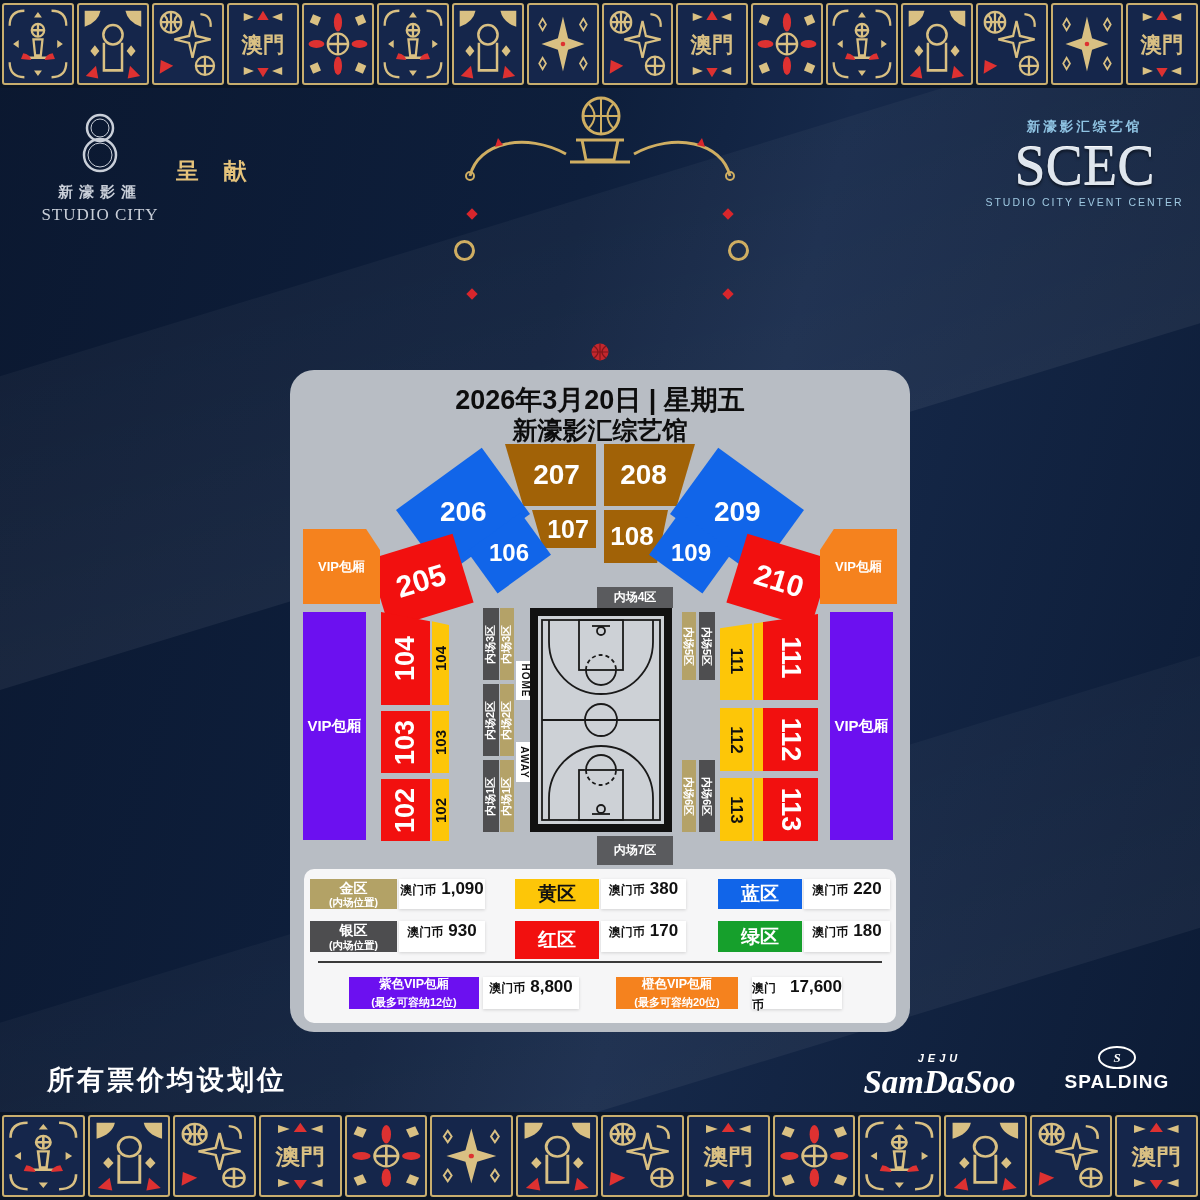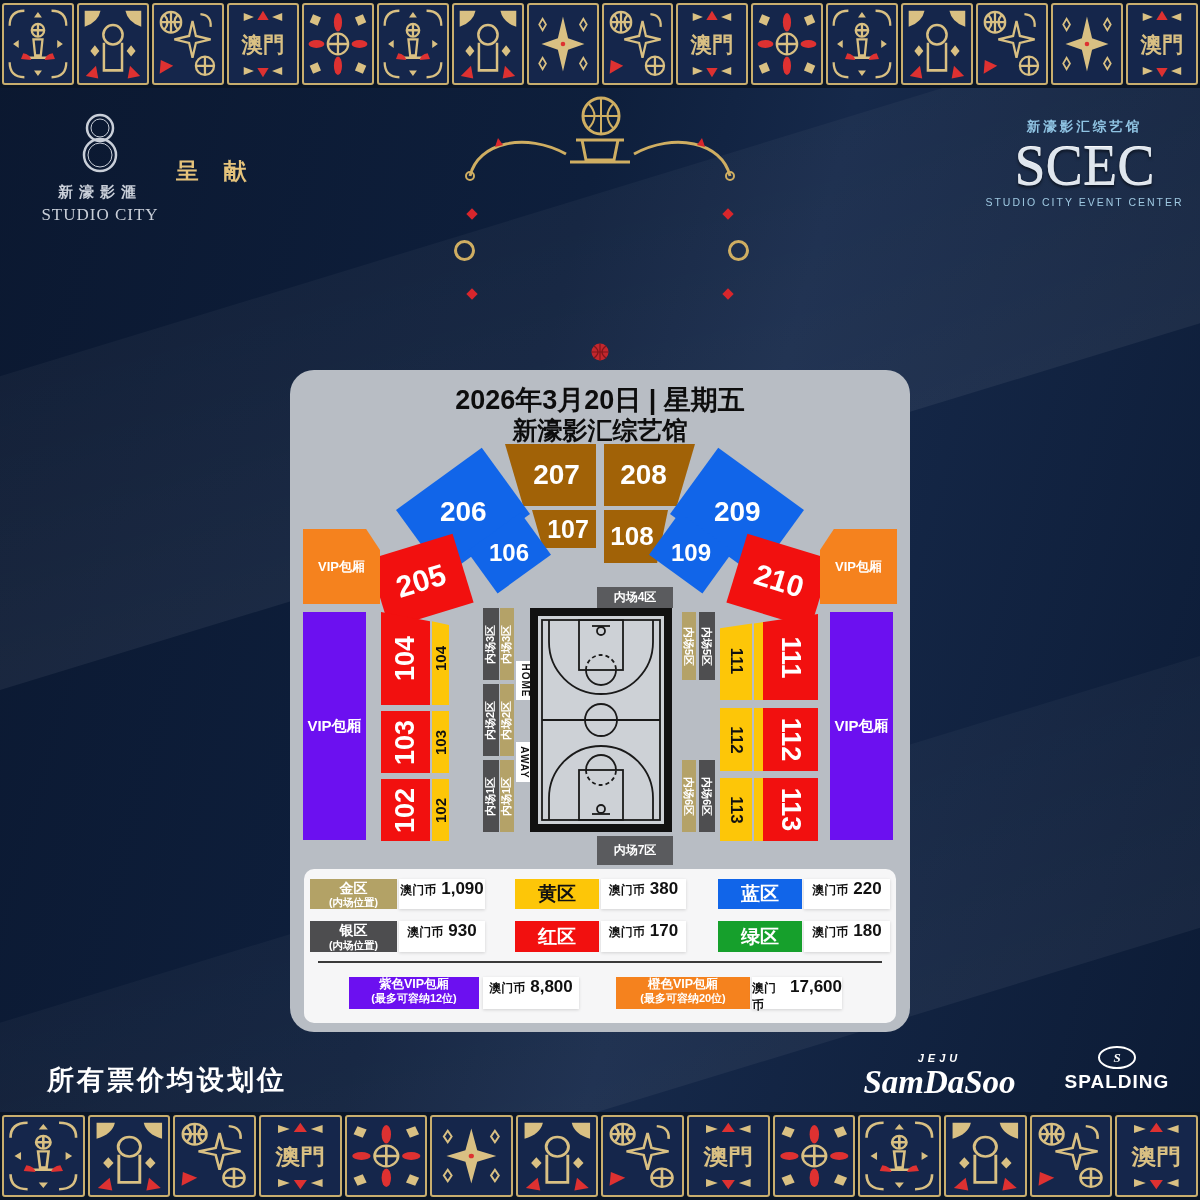--- a/index.html
+++ b/index.html
@@ -83,21 +83,21 @@
   .legend{position:absolute;left:14px;top:499px;width:592px;height:154px;background:#f6f6f7;
           border-radius:10px;}
   .lz{position:absolute;display:flex;flex-direction:column;align-items:center;justify-content:center;
       font-weight:800;line-height:1.15;}
   .lz .nm1{font-size:19px;} .lz .nm2{font-size:14px;} .lz .sub{font-size:10.5px;}
   .lp{position:absolute;background:#fff;display:flex;align-items:baseline;justify-content:center;
       gap:5px;box-shadow:0 1px 3px rgba(0,0,0,.15);}
   .lp .cur{font-size:12px;font-weight:700;color:#111;}
   .lp .amt{font-size:17px;font-weight:800;color:#111;}
   .ldiv{position:absolute;left:14px;top:92px;width:564px;height:2px;background:#3a3a3a;}
-  .lv{position:absolute;display:flex;flex-direction:column;align-items:center;justify-content:flex-start;
+  .lv{position:absolute;display:flex;flex-direction:column;align-items:center;justify-content:space-between;
       color:#fff;font-weight:800;line-height:1.2;}
   .lv .nm{font-size:12.5px;} .lv .sub{font-size:11px;}
 
   
   .foot-note{position:absolute;left:47px;top:1062px;font-size:27px;font-weight:800;color:#fff;
              letter-spacing:3px;}
   .samdasoo{position:absolute;left:852px;top:1052px;width:175px;text-align:center;color:#fff;}
   .samdasoo .jeju{font-size:11px;font-weight:800;font-style:italic;letter-spacing:4px;}
   .samdasoo .nm{font-family:"Liberation Serif",serif;font-size:33px;font-weight:800;font-style:italic;}
   .spalding{position:absolute;left:1052px;top:1046px;width:130px;text-align:center;color:#fff;}
@@ -707,21 +707,21 @@
       </div>
 
       <div class="lz" style="left: 6px; top: 52px; width: 87px; height: 31px; background: rgb(77, 77, 79); color: rgb(255, 255, 255);">
         <span class="nm2">银区</span>
           <span class="sub">(内场位置)</span>
       </div>
       <div class="lp" style="left:95px;top:52px;width:86px;height:31px;">
         <span class="cur">澳门币</span>
           <span class="amt">930</span>
       </div>
-      <div class="lz" style="left: 211px; top: 52px; width: 84px; height: 31px; background: rgb(242, 16, 15); color: rgb(255, 255, 255);">
+      <div class="lz" style="left: 211px; top: 52px; width: 84px; height: 38px; background: rgb(242, 16, 15); color: rgb(255, 255, 255);">
         <span class="nm1">红区</span>
       </div>
       <div class="lp" style="left:297px;top:52px;width:85px;height:31px;">
         <span class="cur">澳门币</span>
           <span class="amt">170</span>
       </div>
       <div class="lz" style="left: 414px; top: 52px; width: 84px; height: 31px; background: rgb(22, 160, 44); color: rgb(255, 255, 255);">
         <span class="nm1">绿区</span>
       </div>
       <div class="lp" style="left:500px;top:52px;width:86px;height:31px;">
@@ -732,21 +732,21 @@
       <div class="ldiv"></div>
 
       <div class="lv" style="left: 45px; top: 108px; width: 130px; height: 32px; background: rgb(108, 16, 240);">
         <span class="nm">紫色VIP包厢</span>
           <span class="sub">(最多可容纳12位)</span>
       </div>
       <div class="lp" style="left:179px;top:108px;width:96px;height:32px;">
         <span class="cur">澳门币</span>
           <span class="amt">8,800</span>
       </div>
-      <div class="lv" style="left: 312px; top: 108px; width: 134px; height: 32px; background: rgb(245, 130, 30);">
+      <div class="lv" style="left: 312px; top: 108px; width: 122px; height: 32px; background: rgb(245, 130, 30);">
         <span class="nm">橙色VIP包厢</span>
           <span class="sub">(最多可容纳20位)</span>
       </div>
       <div class="lp" style="left:448px;top:108px;width:90px;height:32px;">
         <span class="cur">澳门币</span>
           <span class="amt">17,600</span>
       </div>
     </div>
   </div>
 

